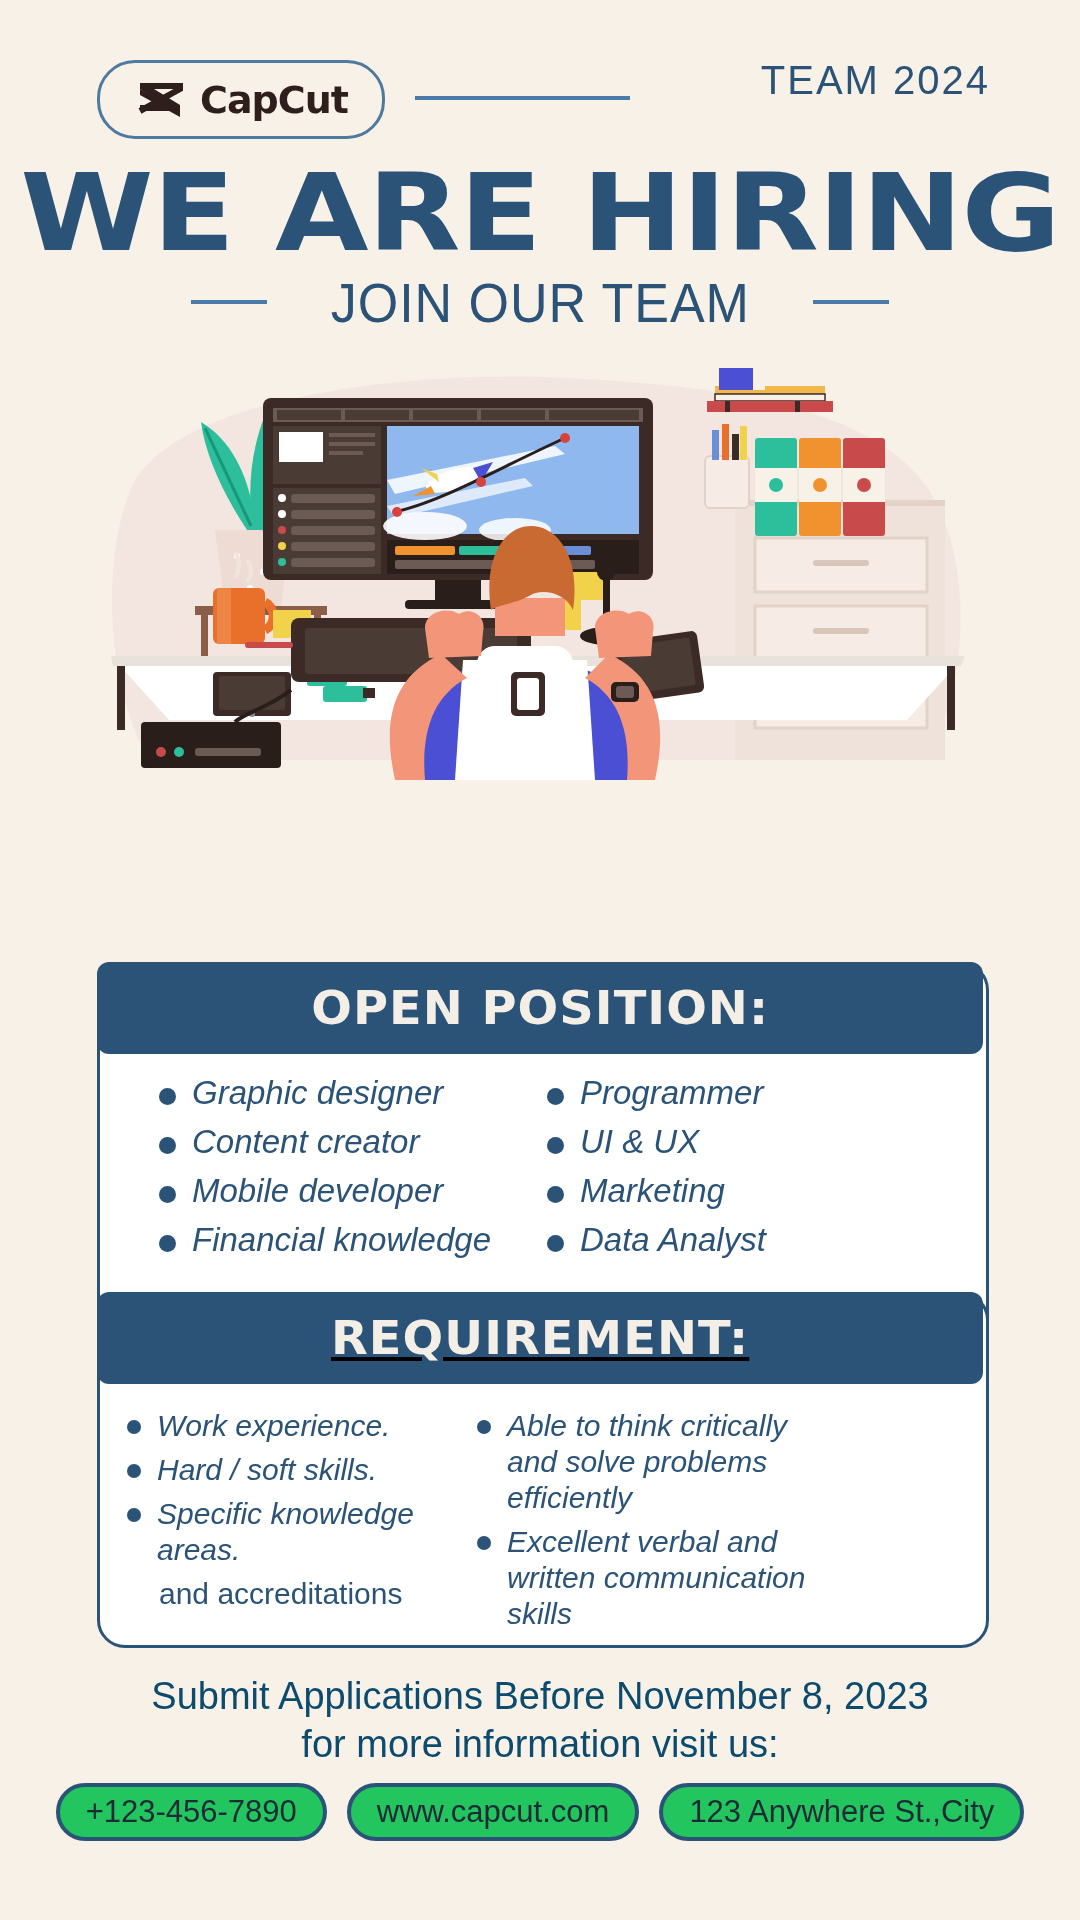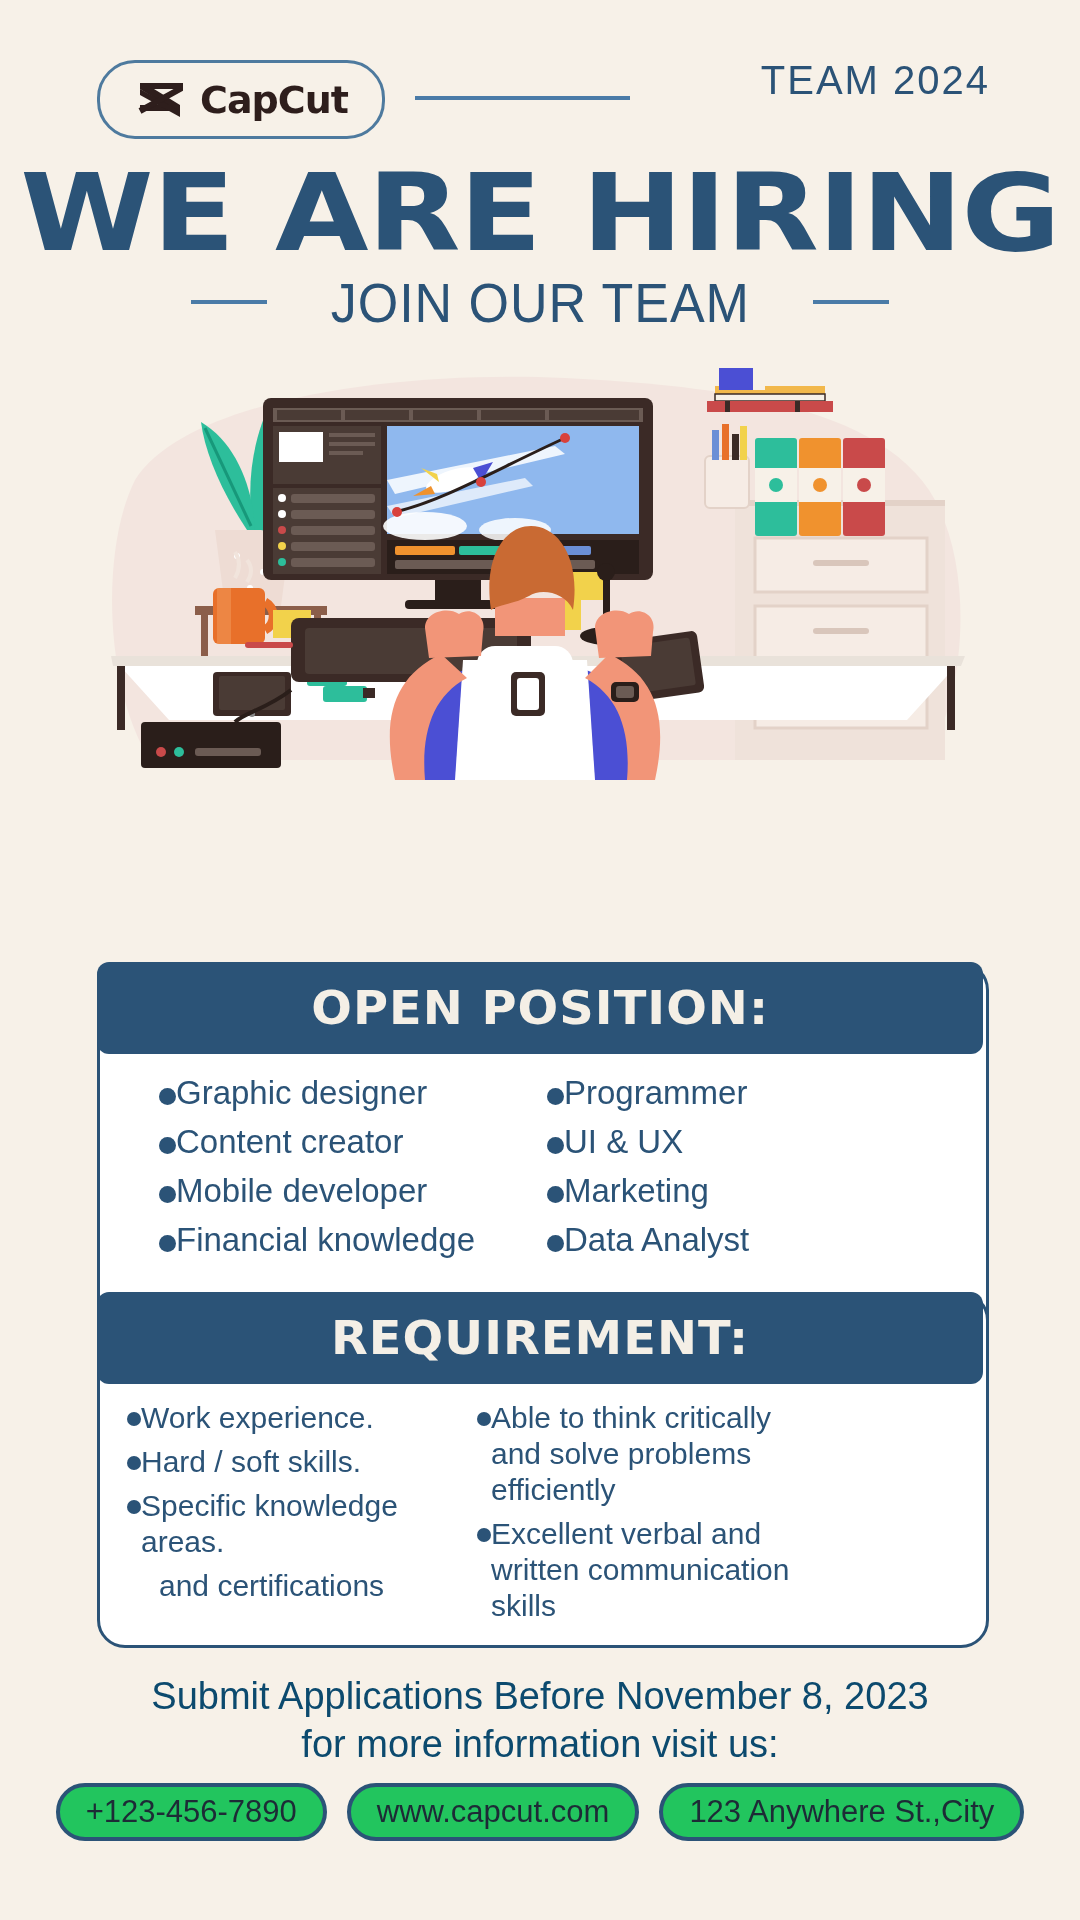--- a/index.html
+++ b/index.html
@@ -88,39 +88,39 @@
   .banner-text{
     font-family:"DejaVu Sans", sans-serif;
     font-weight:bold;font-size:46px;color:#F4EFE6;
     letter-spacing:1px;transform:scaleX(1.04);
   }
 
   .list-wrap{
     position:absolute;display:flex;width:100%;box-sizing:border-box;
   }
   .col{display:flex;flex-direction:column;}
-  .li{display:flex;align-items:flex-start;gap:0;}
+  .li{display:flex;align-items:flex-start;gap:16px;font-style:italic;}
   .bullet{
     width:17px;height:17px;border-radius:50%;background:#2B5377;
     flex:0 0 17px;margin-top:14px;
   }
   .li-text{font-size:33px;color:#2B5377;line-height:1.15;font-weight:400;}
 
   
   .open-card{position:absolute;left:0;top:0;width:886px;height:390px;}
   .open-banner{top:0;}
   .open-list{top:112px;left:0;padding:0 0 0 62px;}
   .open-list .col{gap:11px;}
   .open-list .col-a{width:388px;}
   .open-list .col-b{width:340px;}
 
   
   .req-card{position:absolute;left:0;top:330px;width:886px;height:386px;}
-  .req-banner{top:0;}
-  .req-list{top:108px;left:0;padding:0 0 0 30px;}
+  .req-banner{top:0;text-decoration:underline;}
+  .req-list{top:116px;left:0;padding:0 0 0 30px;}
   .req-list .col{gap:8px;}
   .req-list .col-a{width:350px;}
   .req-list .col-b{width:330px;}
   .req-list .li-text{font-size:30px;line-height:1.2;}
   .req-list .bullet{width:14px;height:14px;flex:0 0 14px;margin-top:12px;}
   .cont-line{font-size:30px;color:#2B5377;line-height:1.2;padding-left:32px;}
   .req-list .col-b .li-text{width:300px;}
 
   
   .footer-note{
@@ -402,21 +402,21 @@
             <span class="li-text">Work experience.</span>
           </div>
           <div class="li">
             <span class="bullet"></span>
             <span class="li-text">Hard / soft skills.</span>
           </div>
           <div class="li">
             <span class="bullet"></span>
             <span class="li-text">Specific knowledge areas.</span>
           </div>
-          <div class="cont-line">and certifications</div>
+          <div class="cont-line">and accreditations</div>
         </div>
         <div class="col col-b">
           <div class="li">
             <span class="bullet"></span>
             <span class="li-text">Able to think critically and solve problems efficiently</span>
           </div>
           <div class="li">
             <span class="bullet"></span>
             <span class="li-text">Excellent verbal and written communication skills</span>
           </div>

